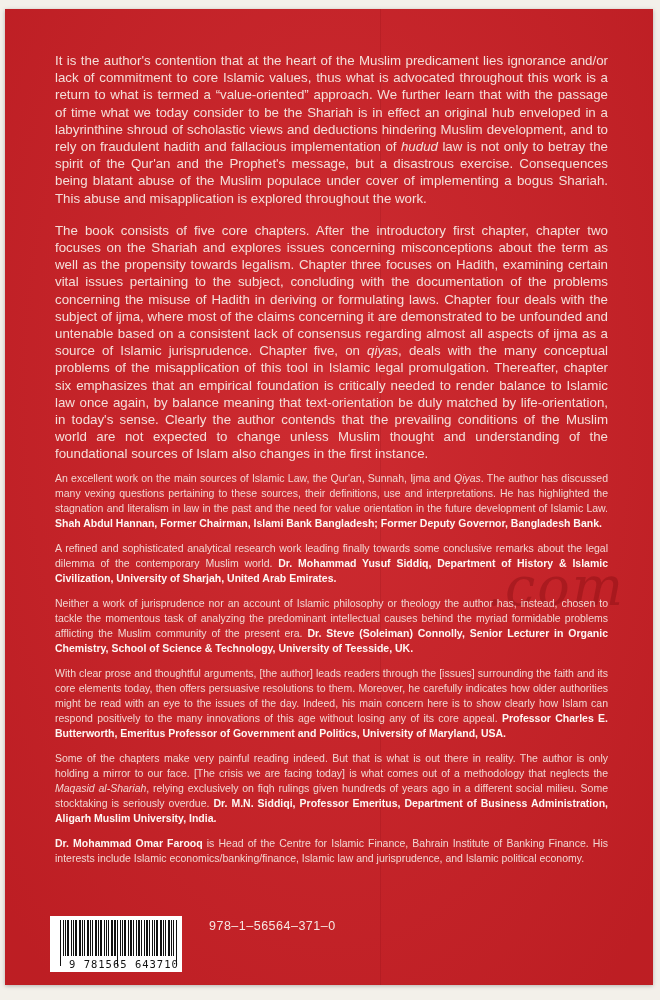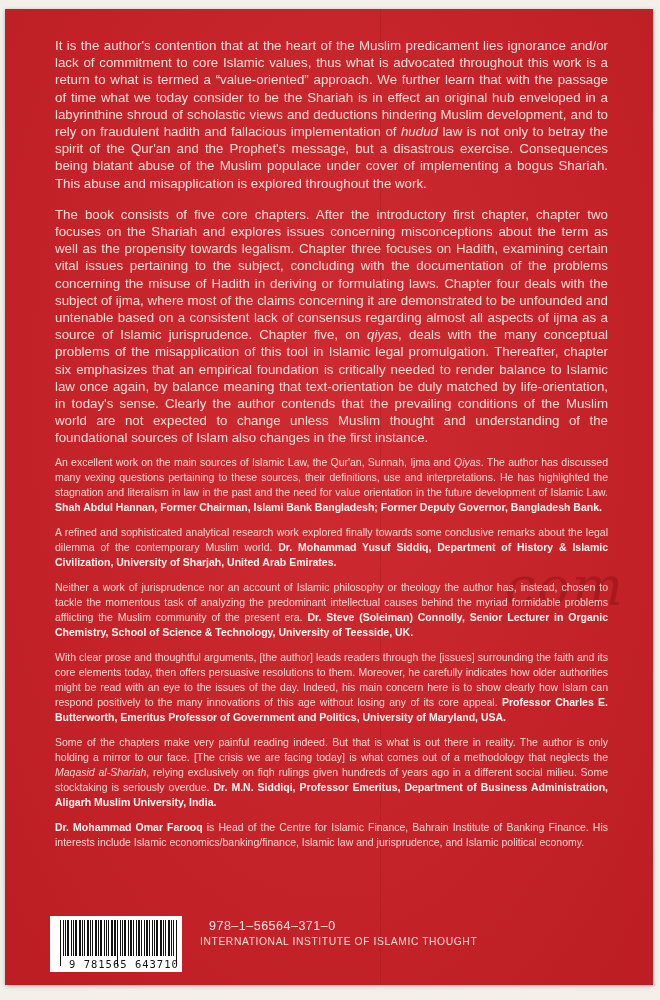--- a/index.html
+++ b/index.html
@@ -34,21 +34,21 @@
     filter:blur(0.6px);
     letter-spacing:2px;
     pointer-events:none;
   }
   .content{
     position:absolute;
     left:50px;top:28px;
     width:553px;
   }
   .syn{
-    margin:0 0 14px 0;
+    margin:15px 0 14px 0;
     font-size:13.3px;
     line-height:17.2px;
     text-align:justify;
     color:#f4ded9;
   }
   .syn.last{margin-bottom:8px;}
   .end{
     margin:0 0 10px 0;
     font-size:10.5px;
     line-height:15px;
@@ -123,21 +123,21 @@
 <div class="page">
   <div class="cover">
     <div class="crease"></div>
     <div class="watermark">.com</div>
 
     <div class="content">
       <p class="syn"><span>It is the author's contention that at the heart of the Muslim predicament lies ignorance and/or lack of commitment to core Islamic values, thus what is advocated throughout this work is a return to what is termed a “value-oriented” approach. We further learn that with the passage of time what we today consider to be the Shariah is in effect an original hub enveloped in a labyrinthine shroud of scholastic views and deductions hindering Muslim development, and to rely on fraudulent hadith and fallacious implementation of </span><span class="run-i">hudud</span><span> law is not only to betray the spirit of the Qur'an and the Prophet's message, but a disastrous exercise. Consequences being blatant abuse of the Muslim populace under cover of implementing a bogus Shariah. This abuse and misapplication is explored throughout the work.</span></p>
       <p class="syn last"><span>The book consists of five core chapters. After the introductory first chapter, chapter two focuses on the Shariah and explores issues concerning misconceptions about the term as well as the propensity towards legalism. Chapter three focuses on Hadith, examining certain vital issues pertaining to the subject, concluding with the documentation of the problems concerning the misuse of Hadith in deriving or formulating laws. Chapter four deals with the subject of ijma, where most of the claims concerning it are demonstrated to be unfounded and untenable based on a consistent lack of consensus regarding almost all aspects of ijma as a source of Islamic jurisprudence. Chapter five, on </span><span class="run-i">qiyas</span><span>, deals with the many conceptual problems of the misapplication of this tool in Islamic legal promulgation. Thereafter, chapter six emphasizes that an empirical foundation is critically needed to render balance to Islamic law once again, by balance meaning that text-orientation be duly matched by life-orientation, in today's sense. Clearly the author contends that the prevailing conditions of the Muslim world are not expected to change unless Muslim thought and understanding of the foundational sources of Islam also changes in the first instance.</span></p>
 
       <p class="end"><span>An excellent work on the main sources of Islamic Law, the Qur'an, Sunnah, Ijma and </span><span class="run-i">Qiyas</span><span>. The author has discussed many vexing questions pertaining to these sources, their definitions, use and interpretations. He has highlighted the stagnation and literalism in law in the past and the need for value orientation in the future development of Islamic Law. </span><span class="run-b">Shah Abdul Hannan, Former Chairman, Islami Bank Bangladesh; Former Deputy Governor, Bangladesh Bank.</span></p>
-      <p class="end"><span>A refined and sophisticated analytical research work explored finally towards some conclusive remarks about the legal dilemma of the contemporary Muslim world. </span><span class="run-b">Dr. Mohammad Yusuf Siddiq, Department of History &amp; Islamic Civilization, University of Sharjah, United Arab Emirates.</span></p>
+      <p class="end"><span>A refined and sophisticated analytical research work leading finally towards some conclusive remarks about the legal dilemma of the contemporary Muslim world. </span><span class="run-b">Dr. Mohammad Yusuf Siddiq, Department of History &amp; Islamic Civilization, University of Sharjah, United Arab Emirates.</span></p>
       <p class="end"><span>Neither a work of jurisprudence nor an account of Islamic philosophy or theology the author has, instead, chosen to tackle the momentous task of analyzing the predominant intellectual causes behind the myriad formidable problems afflicting the Muslim community of the present era. </span><span class="run-b">Dr. Steve (Soleiman) Connolly, Senior Lecturer in Organic Chemistry, School of Science &amp; Technology, University of Teesside, UK.</span></p>
       <p class="end"><span>With clear prose and thoughtful arguments, [the author] leads readers through the [issues] surrounding the faith and its core elements today, then offers persuasive resolutions to them. Moreover, he carefully indicates how older authorities might be read with an eye to the issues of the day. Indeed, his main concern here is to show clearly how Islam can respond positively to the many innovations of this age without losing any of its core appeal. </span><span class="run-b">Professor Charles E. Butterworth, Emeritus Professor of Government and Politics, University of Maryland, USA.</span></p>
       <p class="end"><span>Some of the chapters make very painful reading indeed. But that is what is out there in reality. The author is only holding a mirror to our face. [The crisis we are facing today] is what comes out of a methodology that neglects the </span><span class="run-i">Maqasid al-Shariah</span><span>, relying exclusively on fiqh rulings given hundreds of years ago in a different social milieu. Some stocktaking is seriously overdue. </span><span class="run-b">Dr. M.N. Siddiqi, Professor Emeritus, Department of Business Administration, Aligarh Muslim University, India.</span></p>
 
       <p class="end bio"><span class="run-b">Dr. Mohammad Omar Farooq</span><span> is Head of the Centre for Islamic Finance, Bahrain Institute of Banking Finance. His interests include Islamic economics/banking/finance, Islamic law and jurisprudence, and Islamic political economy.</span></p>
     </div>
 
     <div class="footer">
       <div class="barcode-box">
         <div class="bars" id="bars">
@@ -183,17 +183,16 @@
             <div class="bar" style="width: 1px; margin-right: 2px;"></div>
             <div class="bar" style="width: 2px; margin-right: 1px;"></div>
             <div class="bar" style="width: 1px; margin-right: 1px;"></div>
             <div class="bar" style="width: 1px; margin-right: 2px;"></div>
             <div class="bar guard" style="width: 1px; margin-right: 1px;"></div>
           </div>
         <div class="barcode-digits">9 781565 643710</div>
       </div>
       <div class="pub-block">
         <div class="isbn">978–1–56564–371–0</div>
-        <div class="publisher">INTERNATIONAL INSTITUTE OF ISLAMIC THOUGHT</div>
       </div>
     </div>
   </div>
 </div>
 
 </body></html>

